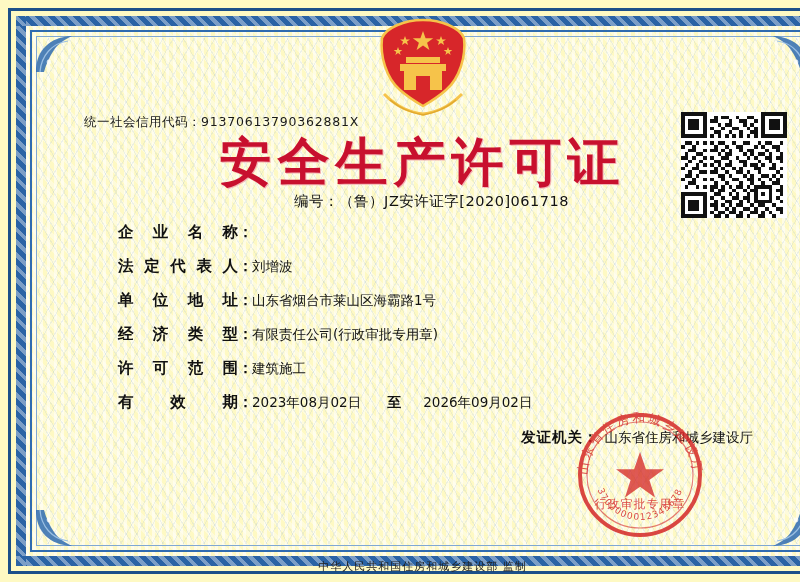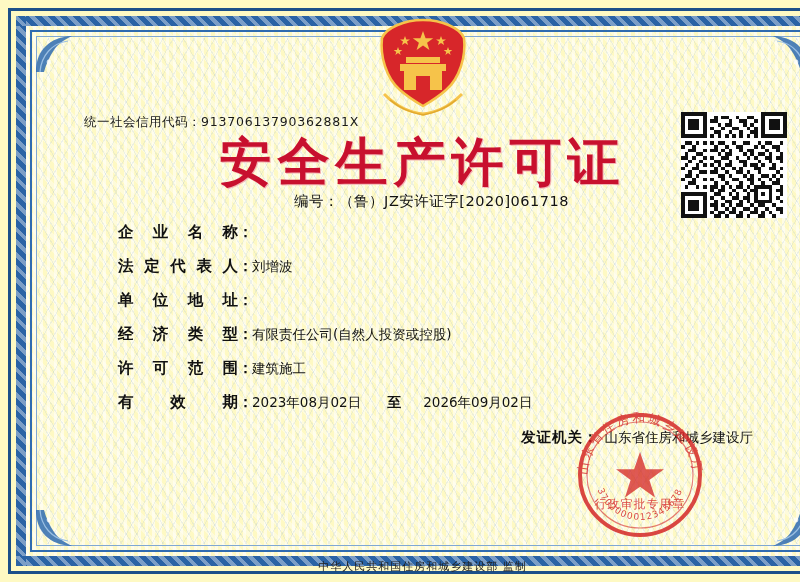--- a/index.html
+++ b/index.html
@@ -559,31 +559,32 @@
     </div>
 
     <div class="row">
       <div class="label">
           <span>单</span>
           <span>位</span>
           <span>地</span>
           <span>址</span>
         </div>
       <div class="colon">：</div>
+      <div class="value">山东省烟台市莱山区海霸路1号</div>
     </div>
 
     <div class="row">
       <div class="label">
           <span>经</span>
           <span>济</span>
           <span>类</span>
           <span>型</span>
         </div>
       <div class="colon">：</div>
-      <div class="value">有限责任公司(自然人投资或控股)</div>
+      <div class="value">有限责任公司(行政审批专用章)</div>
     </div>
 
     <div class="row">
       <div class="label">
           <span>许</span>
           <span>可</span>
           <span>范</span>
           <span>围</span>
         </div>
       <div class="colon">：</div>

